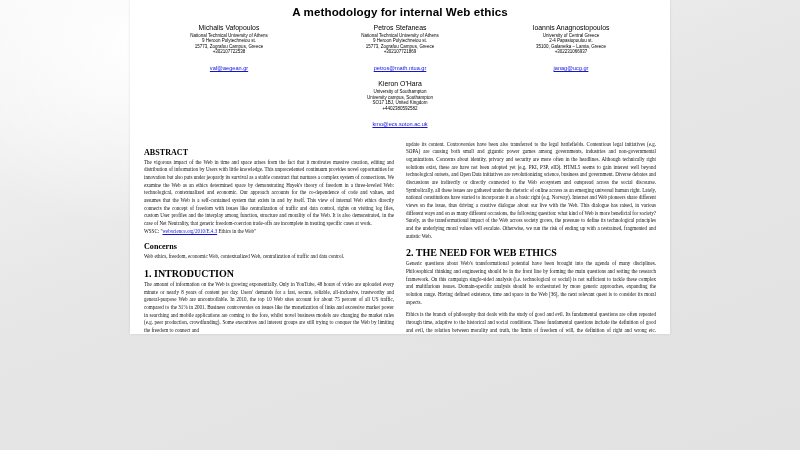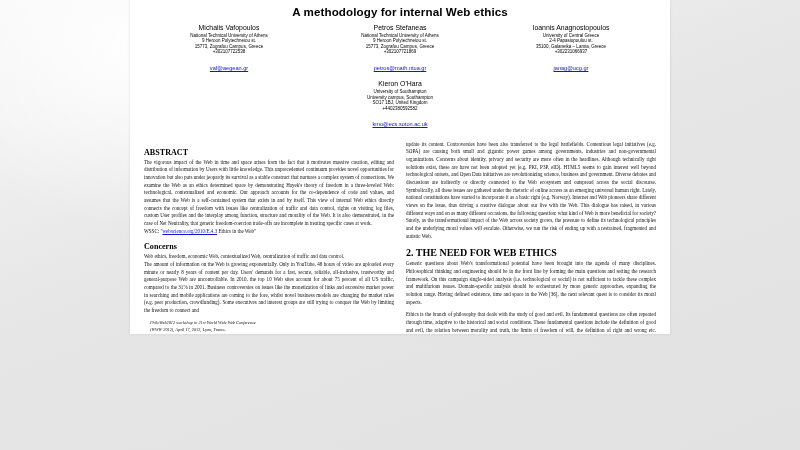--- a/index.html
+++ b/index.html
@@ -194,20 +194,21 @@
 
       <div class="col">
         <h2 class="sec nonum">ABSTRACT</h2>
         <p class="body">The vigorous impact of the Web in time and space arises from the fact that it motivates massive creation, editing and distribution of information by Users with little knowledge. This unprecedented continuum provides novel opportunities for innovation but also puts under jeopardy its survival as a stable construct that nurtures a complex system of connections. We examine the Web as an ethics determined space by demonstrating Hayek's theory of freedom in a three-leveled Web: technological, contextualized and economic. Our approach accounts for the co-dependence of code and values, and assumes that the Web is a self-contained system that exists in and by itself. This view of internal Web ethics directly connects the concept of freedom with issues like centralization of traffic and data control, rights on visiting log files, custom User profiles and the interplay among function, structure and morality of the Web. It is also demonstrated, in the case of Net Neutrality, that generic freedom-coercion trade-offs are incomplete in treating specific cases at work.</p>
 
         <div class="descriptor"><span>WSSC: "</span><a href="#">webscience.org/2010/E.4.3</a><span> Ethics in the Web"</span></div>
 
         <h2 class="sec nonum">Concerns</h2>
         <p class="kw">Web ethics, freedom, economic Web, contextualized Web, centralization of traffic and data control.</p>
 
+        <h2 class="sec">1.  INTRODUCTION</h2>
         <p class="body">The amount of information on the Web is growing exponentially. Only in YouTube, 48 hours of video are uploaded every minute or nearly 8 years of content per day. Users' demands for a fast, secure, reliable, all-inclusive, trustworthy and general-purpose Web are uncontrollable. In 2010, the top 10 Web sites account for about 75 percent of all US traffic, compared to the 31% in 2001. Business controversies on issues like the monetization of links and excessive market power in searching and mobile applications are coming to the fore, whilst novel business models are changing the market rules (e.g. peer production, crowdfunding). Some executives and interest groups are still trying to conquer the Web by limiting the freedom to connect and</p>
 
         <div class="footnote">
           <div class="it">PhiloWeb2012 workshop in 21st World Wide Web Conference</div>
           <div><span class="it">(WWW 2012),</span><span> April 17, 2012, Lyon, France.</span></div>
         </div>
       </div>
 
       <div class="col">
         <p class="body">update its content. Controversies have been also transferred to the legal battlefields. Contentious legal initiatives (e.g. SOPA) are causing both small and gigantic power games among governments, industries and non-governmental organizations. Concerns about identity, privacy and security are more often in the headlines. Although technically right solutions exist, these are have not been adopted yet (e.g. PKI, P3P, eID). HTML5 seems to gain interest well beyond technological outsets, and Open Data initiatives are revolutionizing science, business and government. Diverse debates and discussions are indirectly or directly connected to the Web ecosystem and outspread across the social discourse. Symbolically, all these issues are gathered under the rhetoric of online access as an emerging universal human right. Lately, national constitutions have started to incorporate it as a basic right (e.g. Norway). Internet and Web pioneers share different views on the issue, thus driving a creative dialogue about our live with the Web. This dialogue has raised, in various different ways and on as many different occasions, the following question: what kind of Web is more beneficial for society? Surely, as the transformational impact of the Web across society grows, the pressure to define its technological principles and the underlying moral values will escalate. Otherwise, we run the risk of ending up with a restrained, fragmented and autistic Web.</p>

